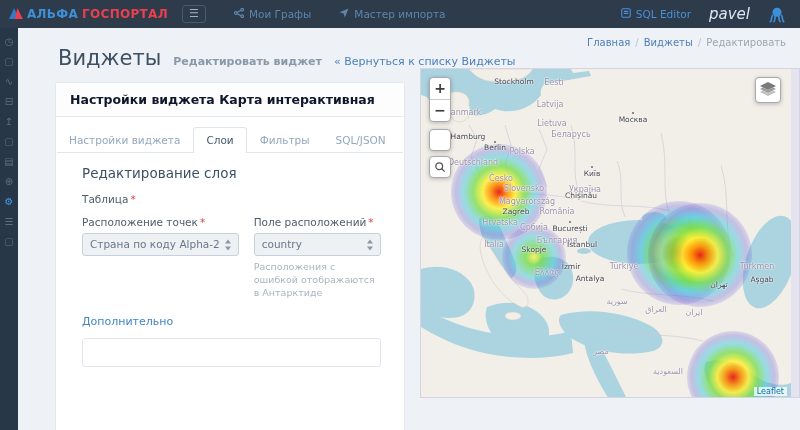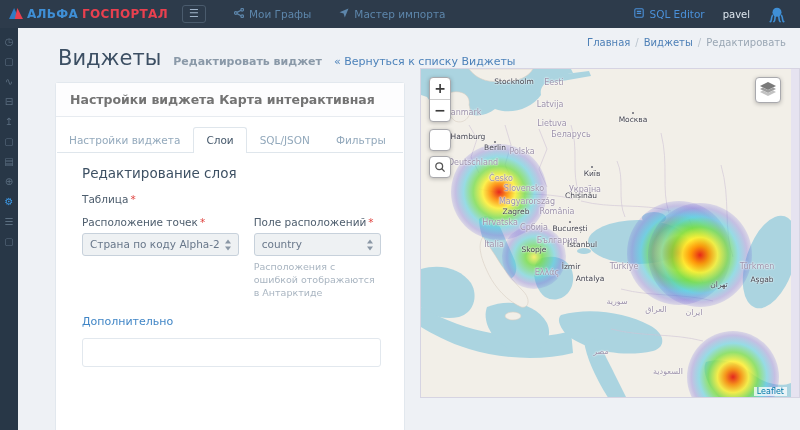--- a/index.html
+++ b/index.html
@@ -10,21 +10,21 @@
   .navbar { position:absolute; left:0; top:0; width:800px; height:28px; background:#2d3b4b;
             display:flex; align-items:center; z-index:50; }
   .logo { display:flex; align-items:center; gap:4px; margin-left:8px; cursor:pointer; }
   .logo .alpha { color:#3f8fd6; font-weight:bold; font-size:12px; letter-spacing:.3px; }
   .logo .gos   { color:#e8404f; font-weight:bold; font-size:12px; letter-spacing:.3px; }
   .hamburger { margin-left:14px; width:24px; height:18px; border:1px solid #4a5b6d; border-radius:3px;
                color:#9fb3c8; font-size:11px; line-height:16px; text-align:center; cursor:pointer; }
   .nav-link { display:flex; align-items:center; gap:5px; color:#5d86ab; font-size:10.5px;
               margin-left:28px; cursor:pointer; white-space:nowrap; }
   .nav-right { margin-left:auto; display:flex; align-items:center; gap:18px; margin-right:14px; }
-  .nav-user { color:#dde6ee; font-size:10px; }
+  .nav-user { color:#dde6ee; font-size:15px;font-style:italic; }
   .nav-avatar { width:18px; height:18px; display:flex; align-items:center; cursor:pointer; }
 
   
   .sidebar { position:absolute; left:0; top:28px; width:18px; height:402px; background:#283747;
              display:flex; flex-direction:column; align-items:center; padding-top:8px; gap:8px; z-index:40; }
   .side-ic { color:#5b6e80; font-size:10px; line-height:12px; cursor:pointer; }
   .side-ic.active { color:#3d9ae8; }
 
   
   .main { position:absolute; left:18px; top:28px; width:782px; height:402px; background:#eef1f5; }
@@ -33,21 +33,21 @@
   .bc-item.current { color:#9aa7b4; cursor:default; }
   .bc-sep { color:#b9c3cd; }
   .page-head { position:absolute; left:40px; top:18px; display:flex; align-items:baseline; gap:12px; white-space:nowrap; }
   .page-title { font-size:21px; color:#3c4f63; font-weight:500; }
   .page-sub { font-size:11px; color:#8a99a8; font-weight:bold; }
   .back-link { font-size:11px; color:#4c82ba; cursor:pointer; }
 
   
   .card { position:absolute; left:37px; top:54px; width:350px; height:380px; background:#fff;
           border:1px solid #e2e8ee; border-radius:3px 3px 0 0; }
-  .card-heading { padding:9px 14px; font-size:12.5px; font-weight:bold; color:#737373;
+  .card-heading { padding:9px 14px; font-size:12.5px; font-weight:bold; color:#0f172a;
                   border-bottom:1px solid #e7ebf0; background:#fdfdfe; }
   .tab-bar { display:flex; padding:10px 0 0 0; position:relative; z-index:2; }
   .tab { font-size:10.5px; color:#93a9bc; padding:6px 12px 7px; cursor:pointer; border:1px solid transparent;
          border-bottom:none; border-radius:3px 3px 0 0; margin-bottom:-1px; }
   .tab.active { background:#fff; color:#44576a; border-color:#dfe6ec; }
   .panel { border-top:1px solid #dfe6ec; margin:0 1px; padding:12px 22px 10px 25px; position:relative; z-index:1; }
   .section-title { font-size:13.5px; color:#3d5063; font-weight:500; margin-bottom:12px; }
   .frow { display:grid; grid-template-columns:1fr 1fr; column-gap:15px; margin-bottom:11px; }
   .fcol-full { margin-bottom:11px; }
   .flabel { font-size:10.5px; color:#4d5d6d; margin-bottom:5px; display:block; }
@@ -177,22 +177,22 @@
     <span class="page-title">Виджеты</span>
     <span class="page-sub">Редактировать виджет</span>
     <a class="back-link">« Вернуться к списку Виджеты</a>
   </div>
 
   <div class="card">
     <div class="card-heading">Настройки виджета Карта интерактивная</div>
     <div class="tab-bar">
         <div class="tab">Настройки виджета</div>
         <div class="tab active">Слои</div>
+        <div class="tab">Фильтры</div>
         <div class="tab">SQL/JSON</div>
-        <div class="tab">Фильтры</div>
       </div>
     <div class="panel">
       <div class="section-title">Редактирование слоя</div>
 
 
       <div class="fcol-full">
         <label class="flabel">
           <span>Таблица</span><span class="req">*</span>
         </label>
       </div>

